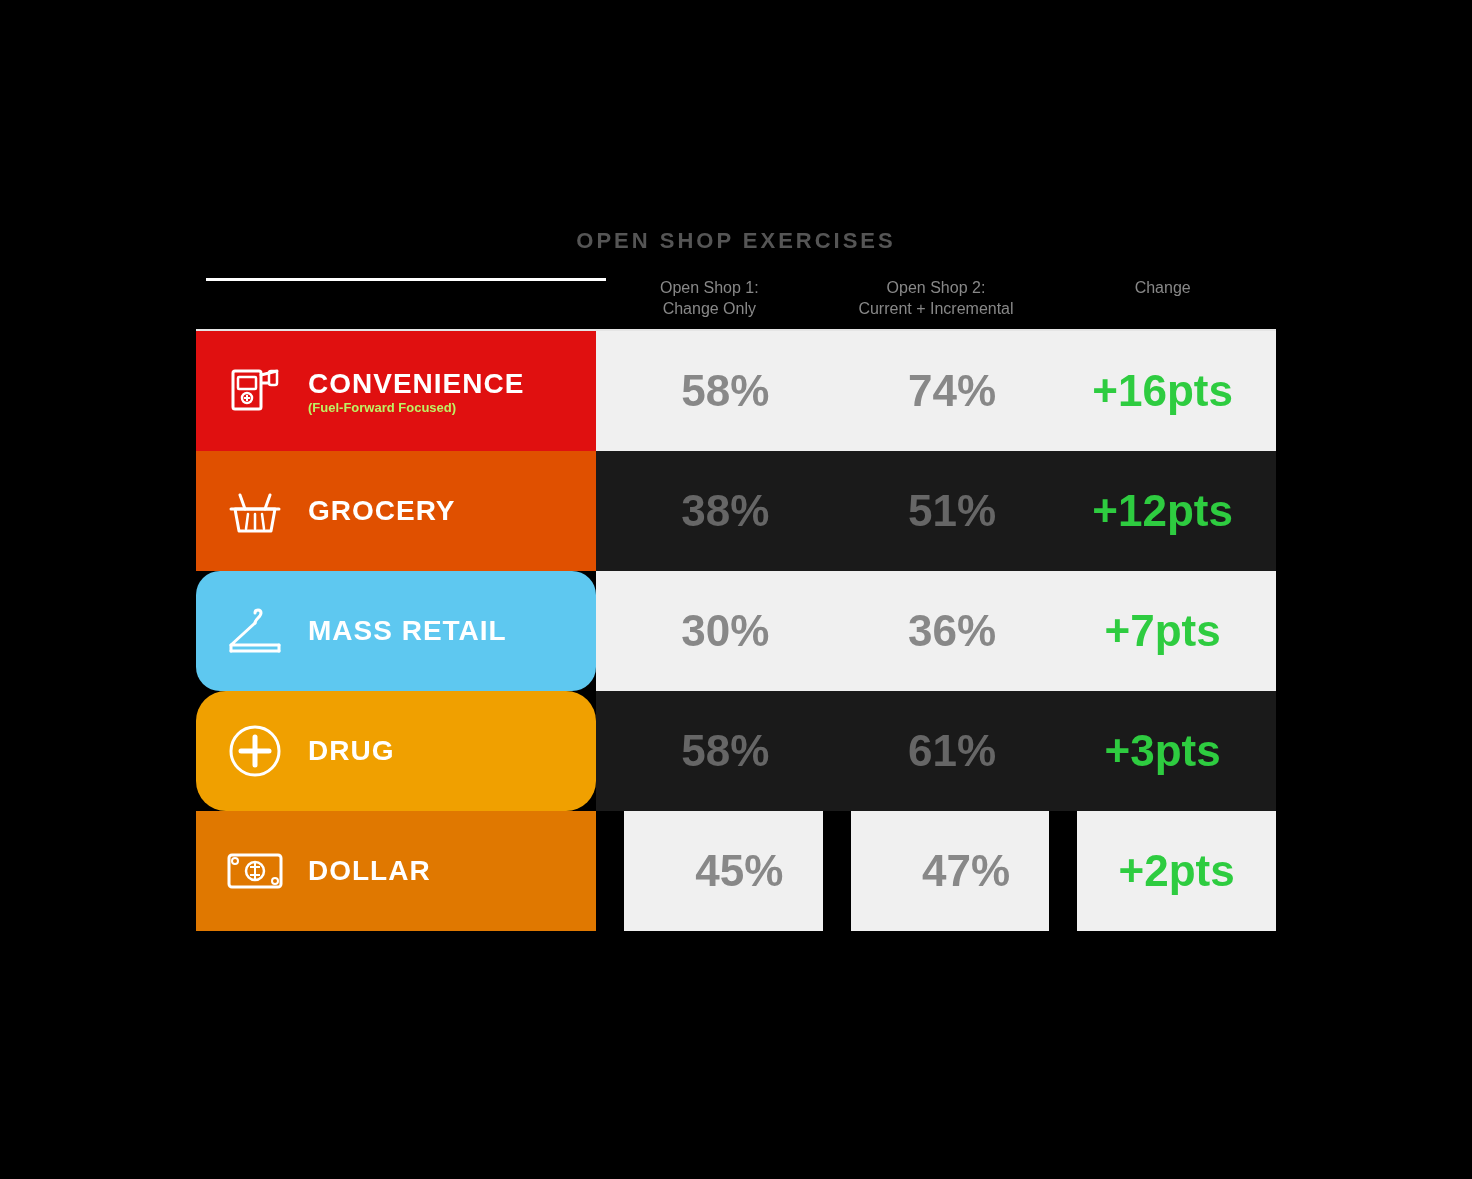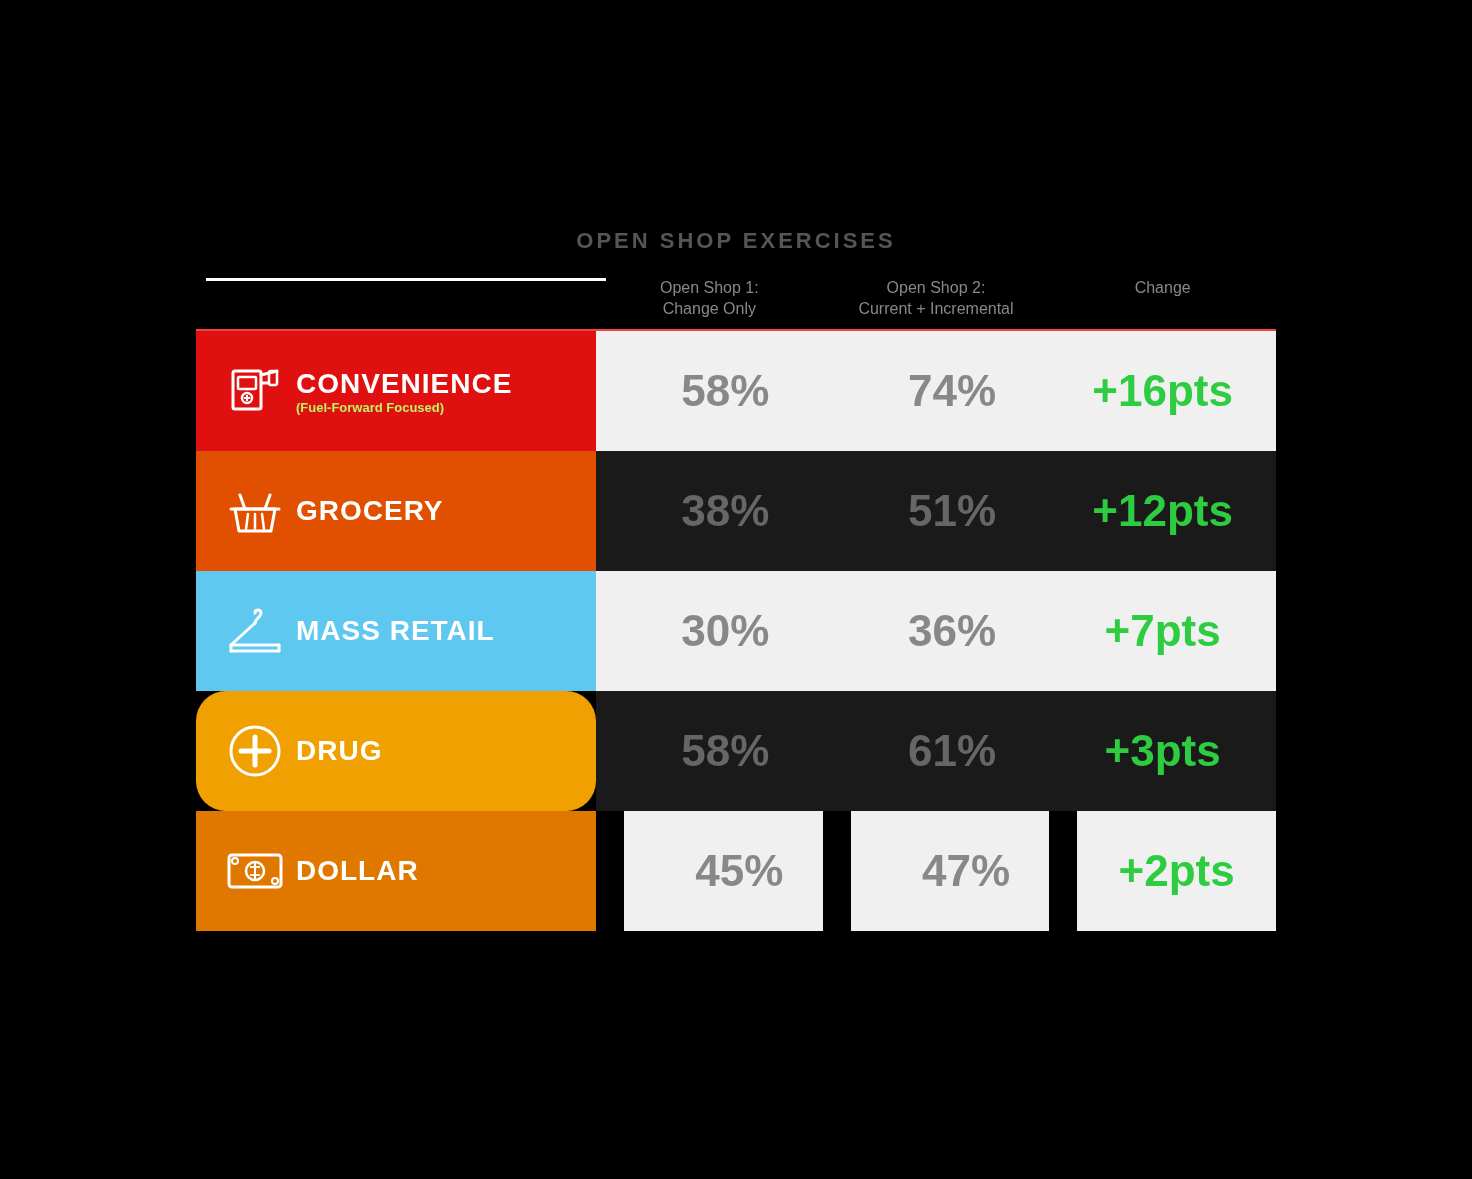--- a/index.html
+++ b/index.html
@@ -26,21 +26,21 @@
       margin-bottom: 24px;
       font-family: 'Arial Black', Arial, sans-serif;
     }
     .table-wrapper {
       width: 100%;
     }
     .header-row {
       display: grid;
       grid-template-columns: 400px 1fr 1fr 1fr;
       margin-bottom: 0;
-      border-bottom: 2px solid #ef4444;
+      border-bottom: 2px solid #e5e5e5;
       padding-bottom: 10px;
     }
     .header-cell {
       text-align: center;
       color: #888;
       font-size: 16px;
       font-weight: 400;
       line-height: 1.3;
       padding: 0 10px;
     }
@@ -48,21 +48,21 @@
       
     }
     .data-row {
       display: grid;
       grid-template-columns: 400px 1fr 1fr 1fr;
       min-height: 120px;
     }
     .label-cell {
       display: flex;
       align-items: center;
-      gap: 6px;
+      gap: 18px;
       padding: 20px 24px;
     }
     .icon-wrapper {
       flex-shrink: 0;
       display: flex;
       align-items: center;
       justify-content: center;
       width: 70px;
       height: 70px;
     }
@@ -104,21 +104,21 @@
     }
 
     
     .row-convenience .label-cell { background: #e01010; }
     .row-convenience .value-cell, .row-convenience .change-cell { background: #f0f0f0; }
 
     .row-grocery .label-cell { background: #e05000; }
     .row-grocery .value-cell, .row-grocery .change-cell { background: #1a1a1a; }
     .row-grocery .value-cell { color: #666; }
 
-    .row-massretail .label-cell { background: #5ec8f0; }
+    .row-massretail .label-cell { background: #5ec8f0; border-radius: 24px; }
     .row-massretail .value-cell, .row-massretail .change-cell { background: #f0f0f0; }
 
     .row-drug .label-cell { background: #f0a000; border-radius: 30px; }
     .row-drug .value-cell, .row-drug .change-cell { background: #1a1a1a; }
     .row-drug .value-cell { color: #666; }
 
     .row-dollar .label-cell { background: #e07800; }
     .row-dollar .value-cell, .row-dollar .change-cell { background: #f0f0f0; margin-left: 28px; }
 
     

